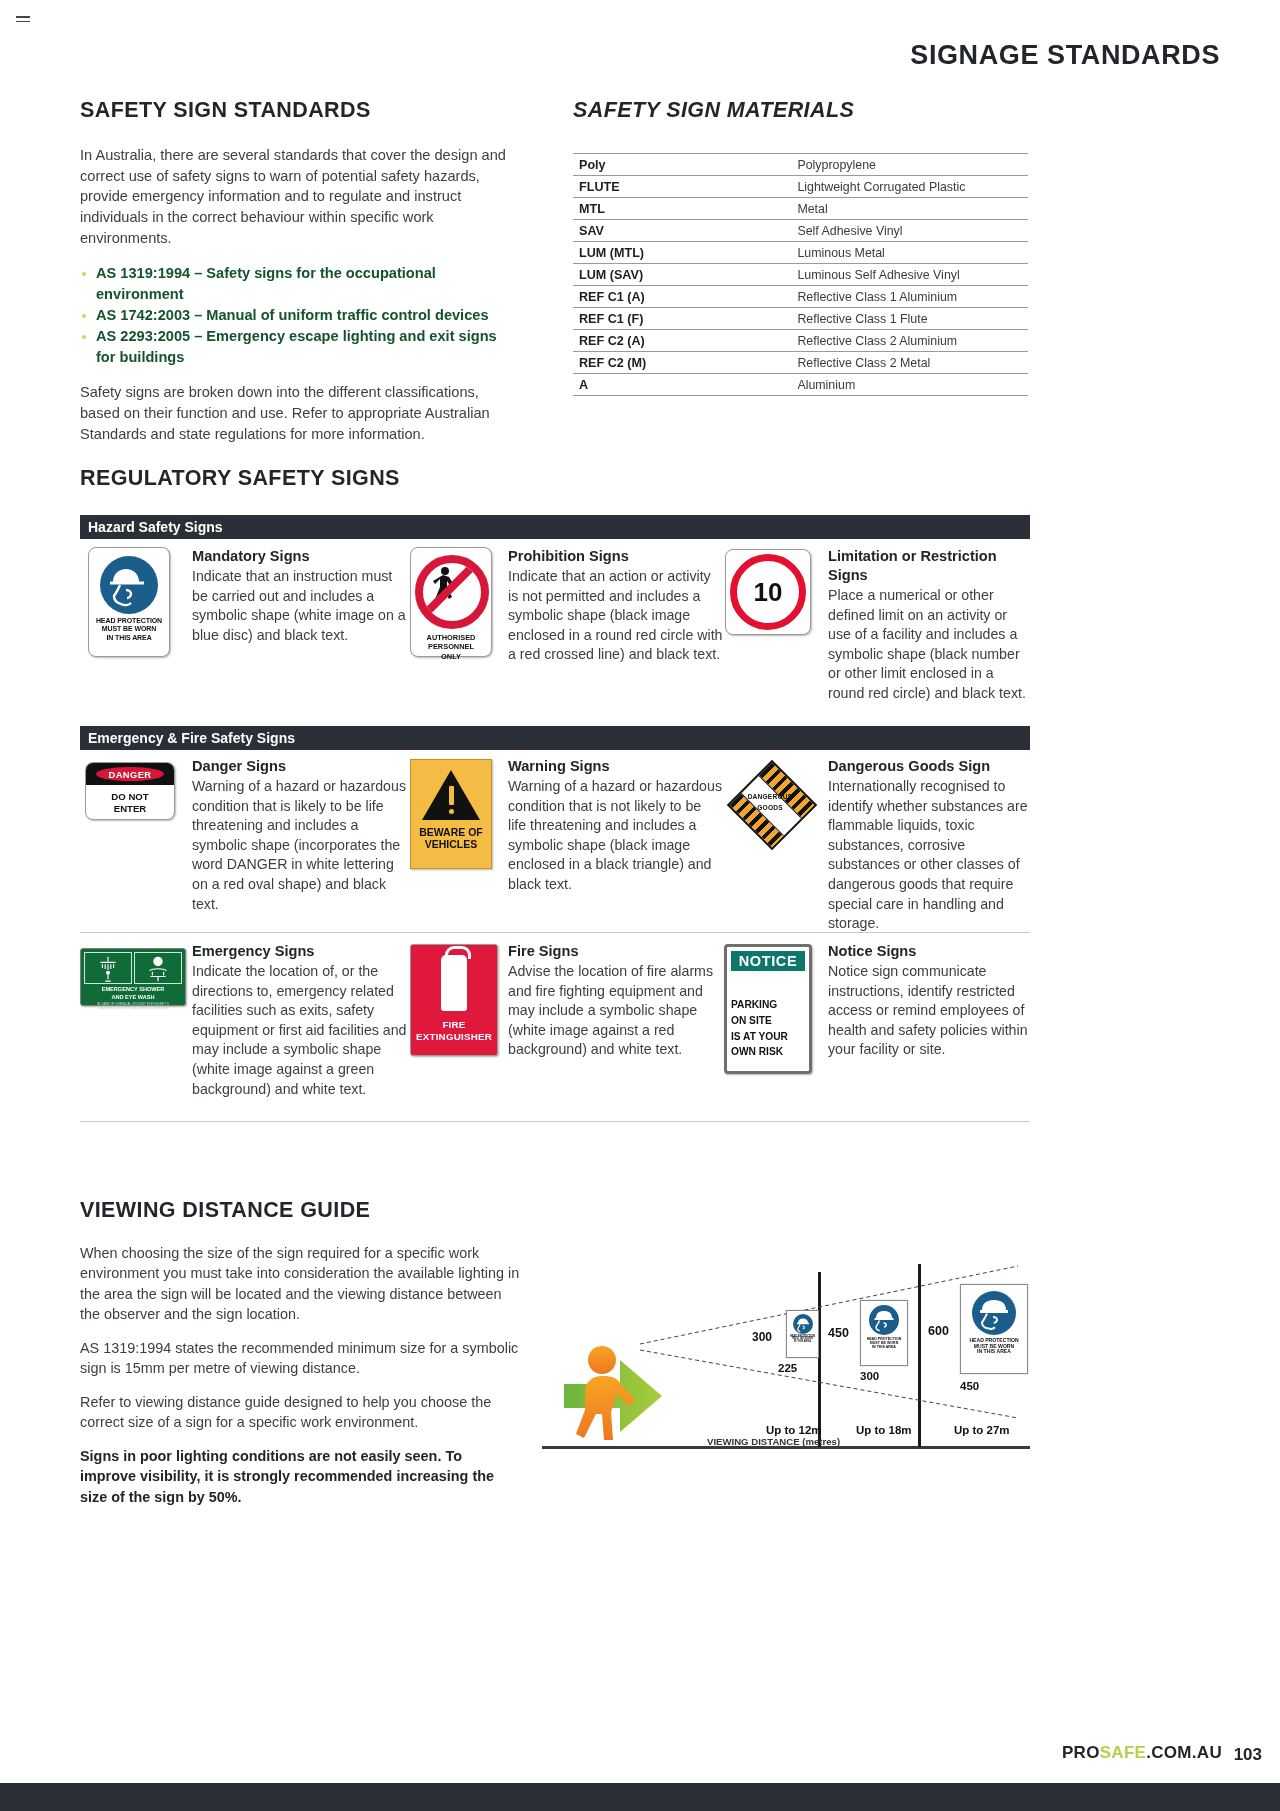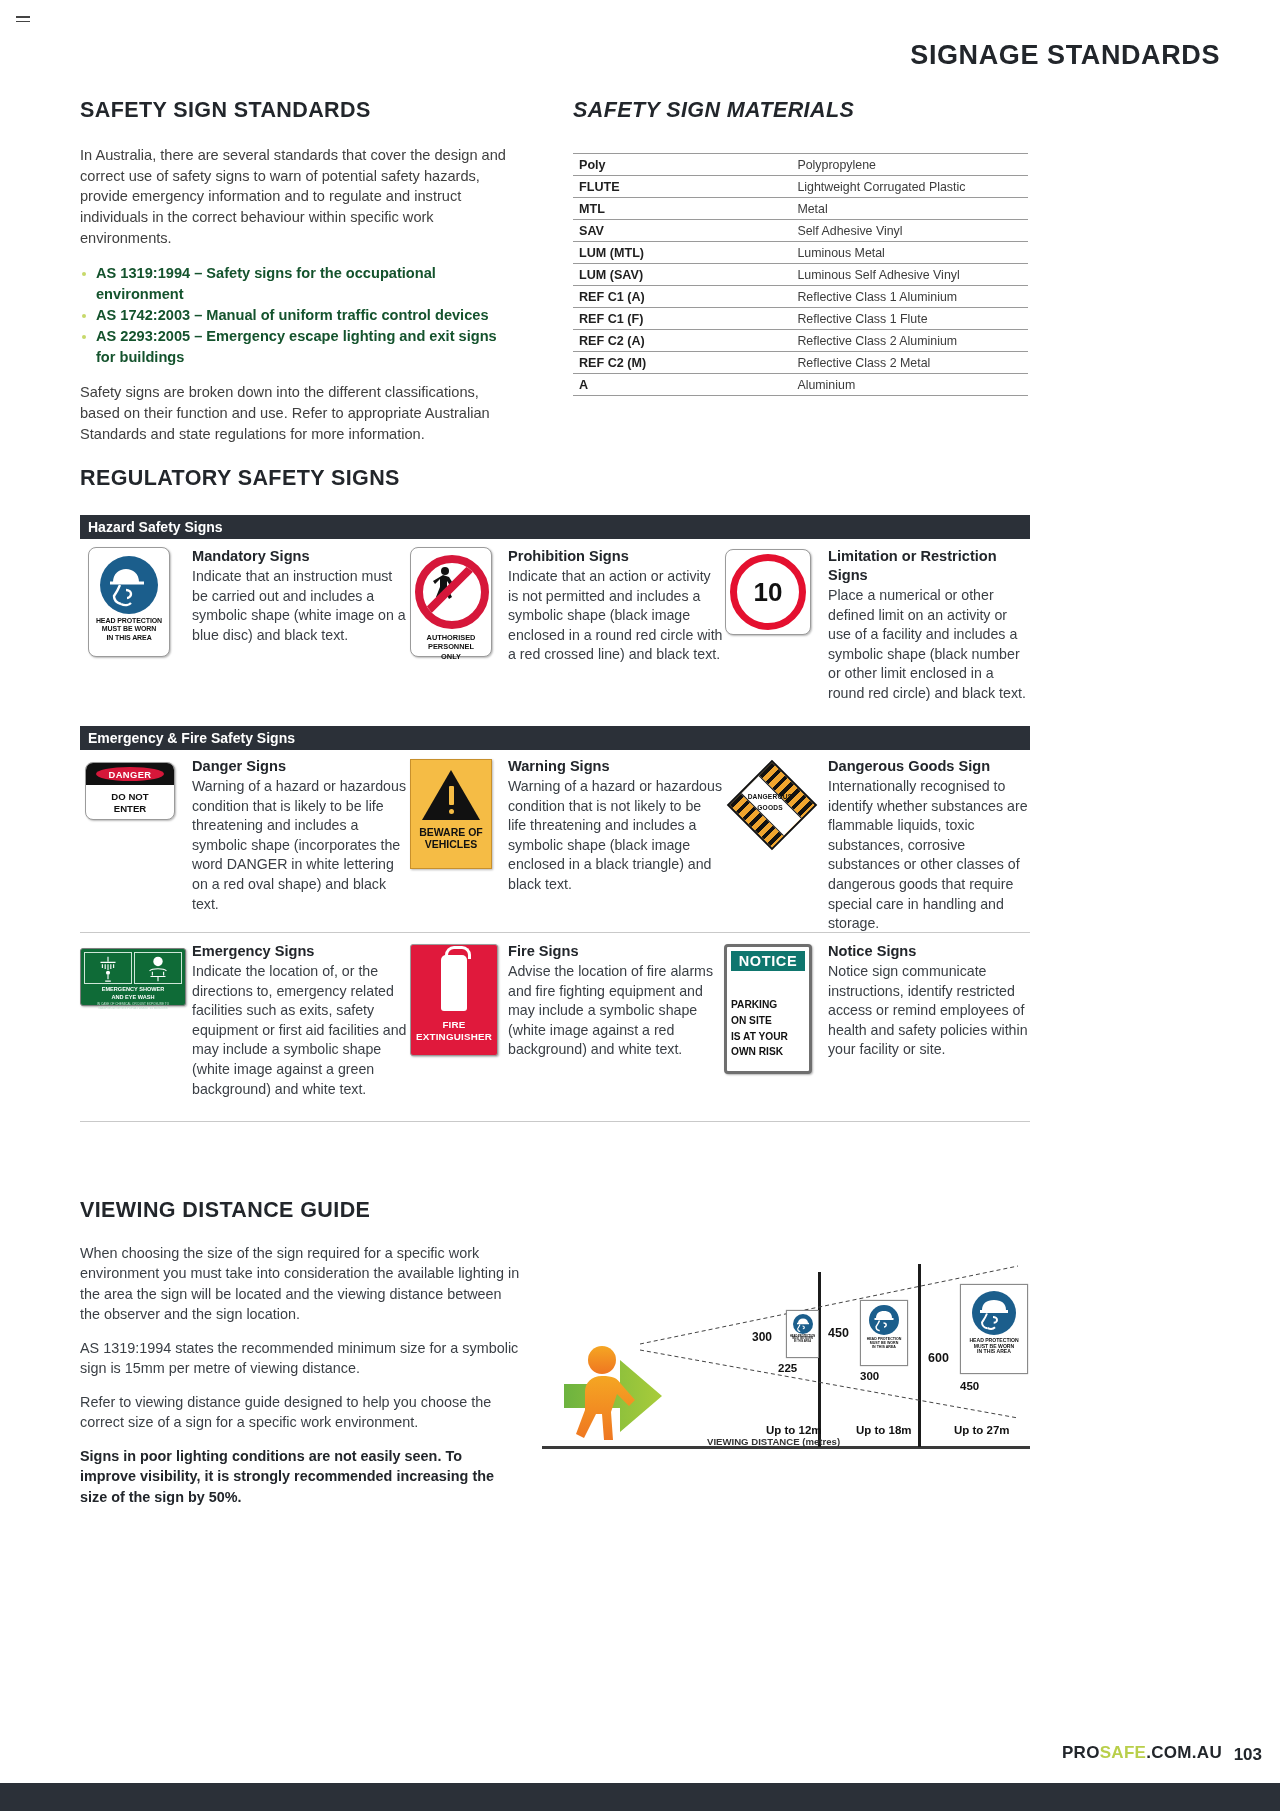--- a/index.html
+++ b/index.html
@@ -530,21 +530,21 @@
       </div>
       <div class="mcap" style="font-size:3.6px;margin-top:2px;">
         <div>HEAD PROTECTION</div>
         <div>MUST BE WORN</div>
         <div>IN THIS AREA</div>
       </div>
     </div>
     <div style="position:absolute;left:320px;top:112px;font-size:11.5px;font-weight:700;color:#111;">300</div>
     <div style="position:absolute;left:316px;top:166px;font-size:11.5px;font-weight:700;color:#111;">Up to 18m</div>
 
-    <div style="position:absolute;left:388px;top:66px;font-size:12.5px;font-weight:700;color:#111;margin-top:27px;">600</div>
+    <div style="position:absolute;left:388px;top:66px;font-size:12.5px;font-weight:700;color:#111;">600</div>
     <div class="msign" style="left:420px;top:26px;width:68px;height:90px;padding:4px;">
       <div class="mdisc" style="width:44px;height:44px;margin-top:2px;">
         <svg viewBox="0 0 44 44" width="44" height="44">
             <g fill="none" stroke="#fff" stroke-width="2">
           <path d="M10 19c0-6.5 4.5-10 12-10s12 3.5 12 10" fill="#fff" stroke="none"></path>
           <path d="M8 20.5h28" stroke-width="2.8"></path>
           <path d="M15 22.5c-1.8 4.5-3.5 6.5-5 9 0 3 2.4 5.3 5.3 5.8"></path>
           <path d="M21 26c2.2 0 4 1.4 4 2.9s-1.8 2.9-3.3 2.9"></path>
           <path d="M15.5 37c3 1.5 6 .8 7.5-.8"></path>
             </g>

